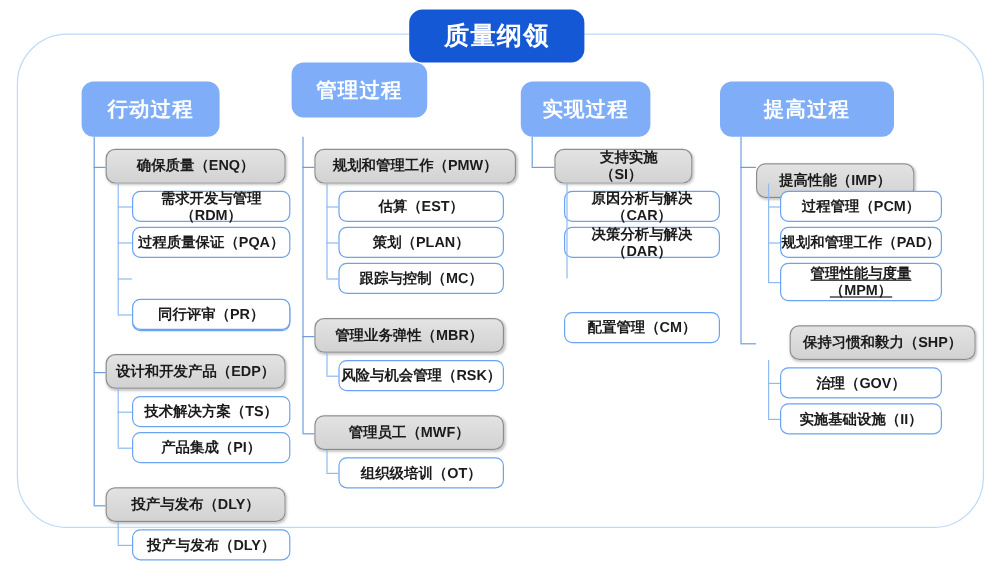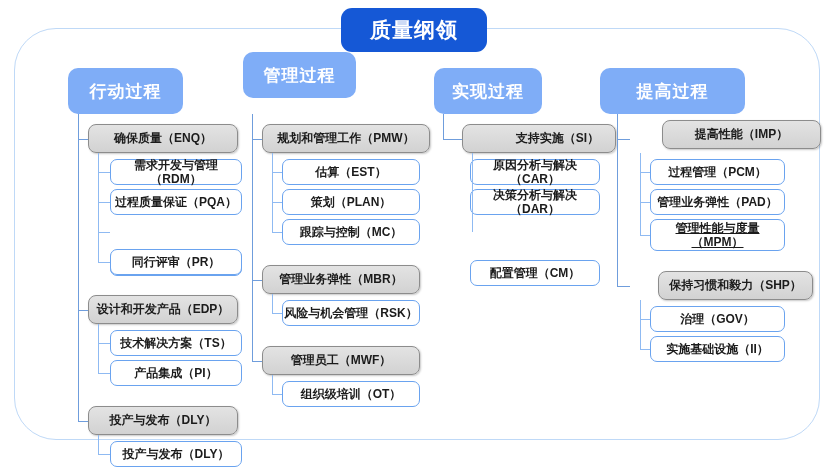--- a/index.html
+++ b/index.html
@@ -166,36 +166,36 @@
       <div class="leaf-box" style="left: 282px; top: 300px; width: 138px; height: 26px;">风险与机会管理（RSK）</div>
       <div class="line-h" style="left: 272px; top: 313px; width: 10px;"></div>
       <div class="line-v" style="left: 272px; top: 294px; height: 19px;"></div>
       <div class="group-box" style="left: 262px; top: 346px; width: 158px; height: 29px;">管理员工（MWF）</div>
       <div class="line-h dark" style="left: 252px; top: 360.5px; width: 10px;"></div>
       <div class="leaf-box" style="left: 282px; top: 381px; width: 138px; height: 26px;">组织级培训（OT）</div>
       <div class="line-h" style="left: 272px; top: 394px; width: 10px;"></div>
       <div class="line-v" style="left: 272px; top: 375px; height: 19px;"></div>
       <div class="line-v dark" style="left: 252px; top: 114px; height: 246.5px;"></div>
       <div class="col-header" style="left: 434px; top: 68px; width: 108px;">实现过程</div>
-      <div class="group-box" style="left: 462px; top: 124px; width: 154px; height: 29px; padding-left: 37px;">支持实施（SI）</div>
+      <div class="group-box" style="left: 462px; top: 124px; width: 115px; height: 29px; padding-left: 37px;">支持实施（SI）</div>
       <div class="line-h dark" style="left: 443px; top: 138.5px; width: 19px;"></div>
       <div class="leaf-box" style="left: 470px; top: 159px; width: 130px; height: 26px;">原因分析与解决（CAR）</div>
       <div class="line-h" style="left: 472px; top: 172px;"></div>
       <div class="leaf-box" style="left: 470px; top: 189px; width: 130px; height: 26px;">决策分析与解决（DAR）</div>
       <div class="line-h" style="left: 472px; top: 202px;"></div>
       <div class="leaf-box" style="left: 470px; top: 219px; width: 130px; height: 26px; margin-top: 41px;">配置管理（CM）</div>
       <div class="line-h" style="left: 472px; top: 232px;"></div>
       <div class="line-v" style="left: 472px; top: 153px; height: 79px;"></div>
       <div class="line-v dark" style="left: 443px; top: 114px; height: 24.5px;"></div>
       <div class="col-header" style="left: 600px; top: 68px; width: 145px;">提高过程</div>
-      <div class="group-box" style="left: 630px; top: 120px; width: 159px; height: 29px; margin-left: 32px;">提高性能（IMP）</div>
+      <div class="group-box" style="left: 630px; top: 136px; width: 132px; height: 29px;">提高性能（IMP）</div>
       <div class="line-h dark" style="left: 617px; top: 138.5px; width: 13px;"></div>
       <div class="leaf-box" style="left: 650px; top: 159px; width: 135px; height: 26px;">过程管理（PCM）</div>
       <div class="line-h" style="left: 640px; top: 172px; width: 10px;"></div>
-      <div class="leaf-box" style="left: 650px; top: 189px; width: 135px; height: 26px;">管理业务弹性（PAD）</div>
+      <div class="leaf-box" style="left: 650px; top: 189px; width: 135px; height: 26px;">规划和管理工作（PAD）</div>
       <div class="line-h" style="left: 640px; top: 202px; width: 10px;"></div>
       <div class="leaf-box" style="left: 650px; top: 219px; width: 135px; height: 32px; text-decoration: underline;">管理性能与度量<br>（MPM）</div>
       <div class="line-h" style="left: 640px; top: 235px; width: 10px;"></div>
       <div class="line-v" style="left: 640px; top: 153px; height: 82px;"></div>
       <div class="group-box" style="left: 630px; top: 271px; width: 155px; height: 29px; margin-left: 28px;">保持习惯和毅力（SHP）</div>
       <div class="line-h dark" style="left: 617px; top: 285.5px; width: 13px;"></div>
       <div class="leaf-box" style="left: 650px; top: 306px; width: 135px; height: 26px;">治理（GOV）</div>
       <div class="line-h" style="left: 640px; top: 319px; width: 10px;"></div>
       <div class="leaf-box" style="left: 650px; top: 336px; width: 135px; height: 26px;">实施基础设施（II）</div>
       <div class="line-h" style="left: 640px; top: 349px; width: 10px;"></div>

